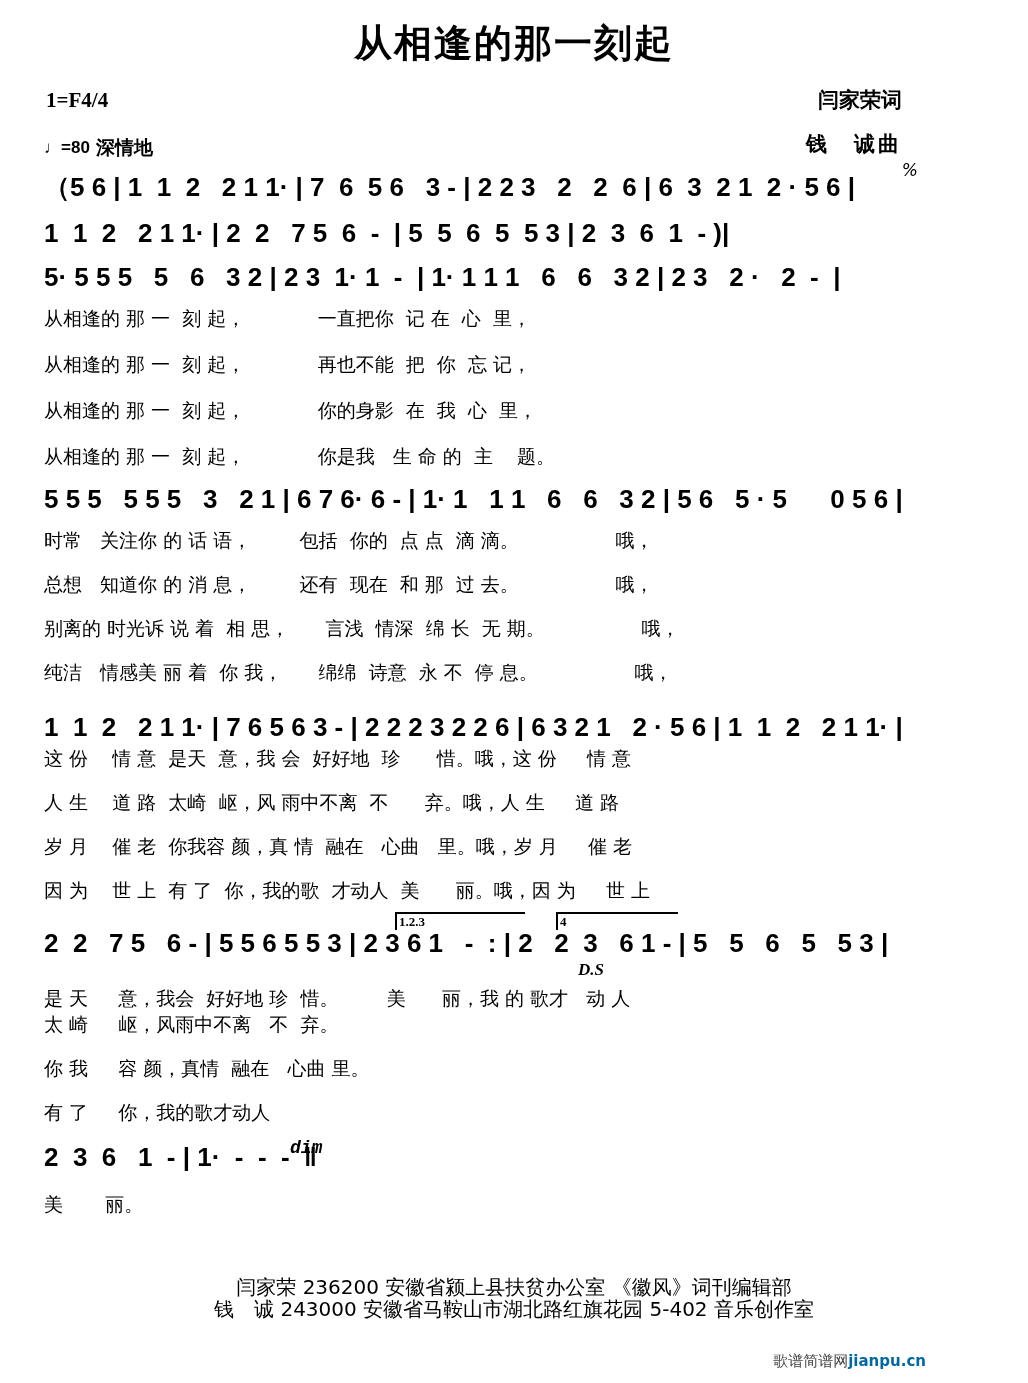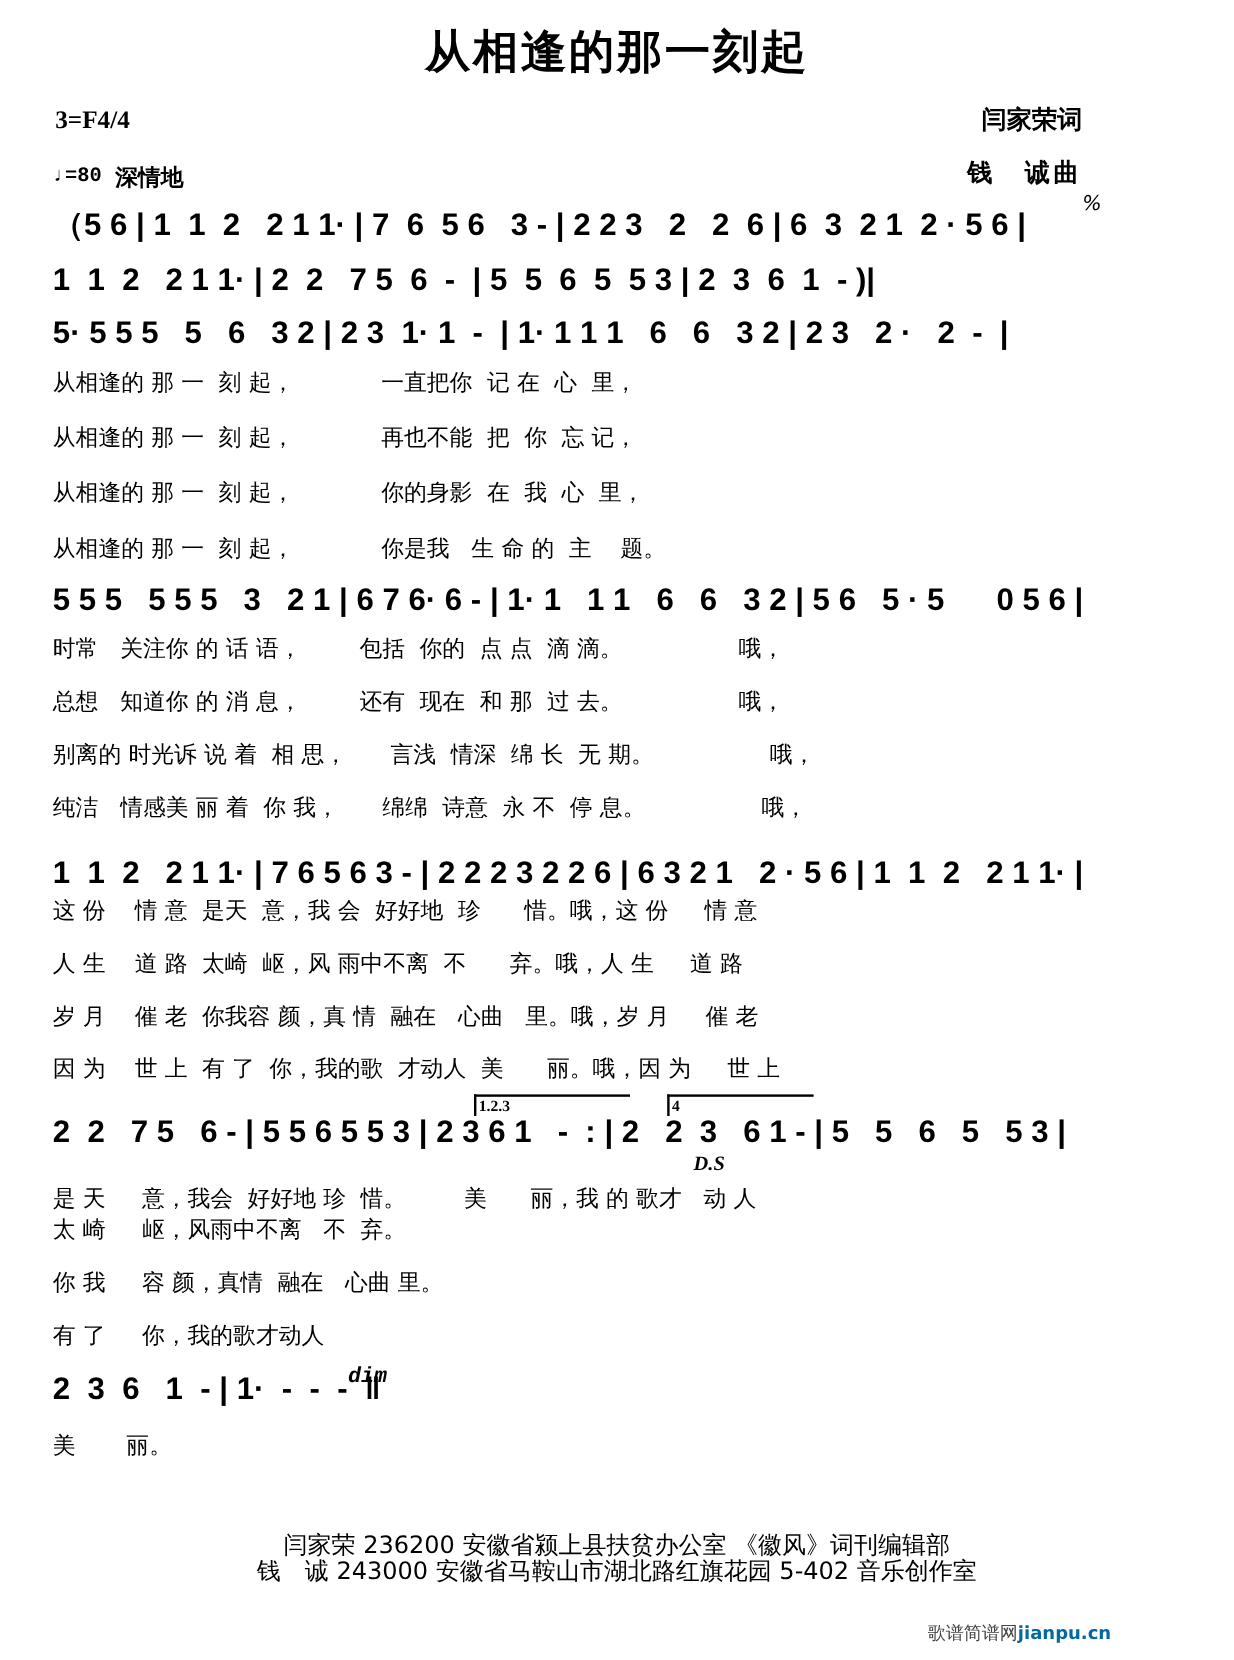--- a/index.html
+++ b/index.html
@@ -32,21 +32,21 @@
     top: 88px;
     left: 46px;
     font-family: "Liberation Serif", serif;
     font-weight: bold;
     font-size: 21px;
   }
   .tempo {
     position: absolute;
     top: 138px;
     left: 44px;
-    font-family: Liberation Mono, monospace;
+    font-family: Liberation Sans, sans-serif;
     font-weight: bold;
     font-size: 17px;
   }
   .tempo .note-glyph { font-size: 17px; }
   .expression {
     position: absolute;
     top: 135px;
     left: 96px;
     font-family: "DejaVu Sans", sans-serif;
     font-weight: bold;
@@ -144,21 +144,21 @@
     height: 16px;
   }
 </style>
 </head>
 <body>
 
 <div class="page">
 
   <div class="title">从相逢的那一刻起</div>
 
-  <div class="key-sig">3=F4/4</div>
+  <div class="key-sig">1=F4/4</div>
 
   <div class="tempo"><span class="note-glyph">♩</span><span>=80</span></div>
 
   <div class="expression">深情地</div>
 
   <div class="lyricist">闫家荣词</div>
   <div class="composer">钱　诚曲</div>
   <div class="segno-mark">%</div>
 
   <div class="staff" style="top:170px;">（5 6 | 1  1  2   2 1 1· | 7  6  5 6   3 - | 2 2 3   2   2  6 | 6  3  2 1  2 · 5 6 |</div>

